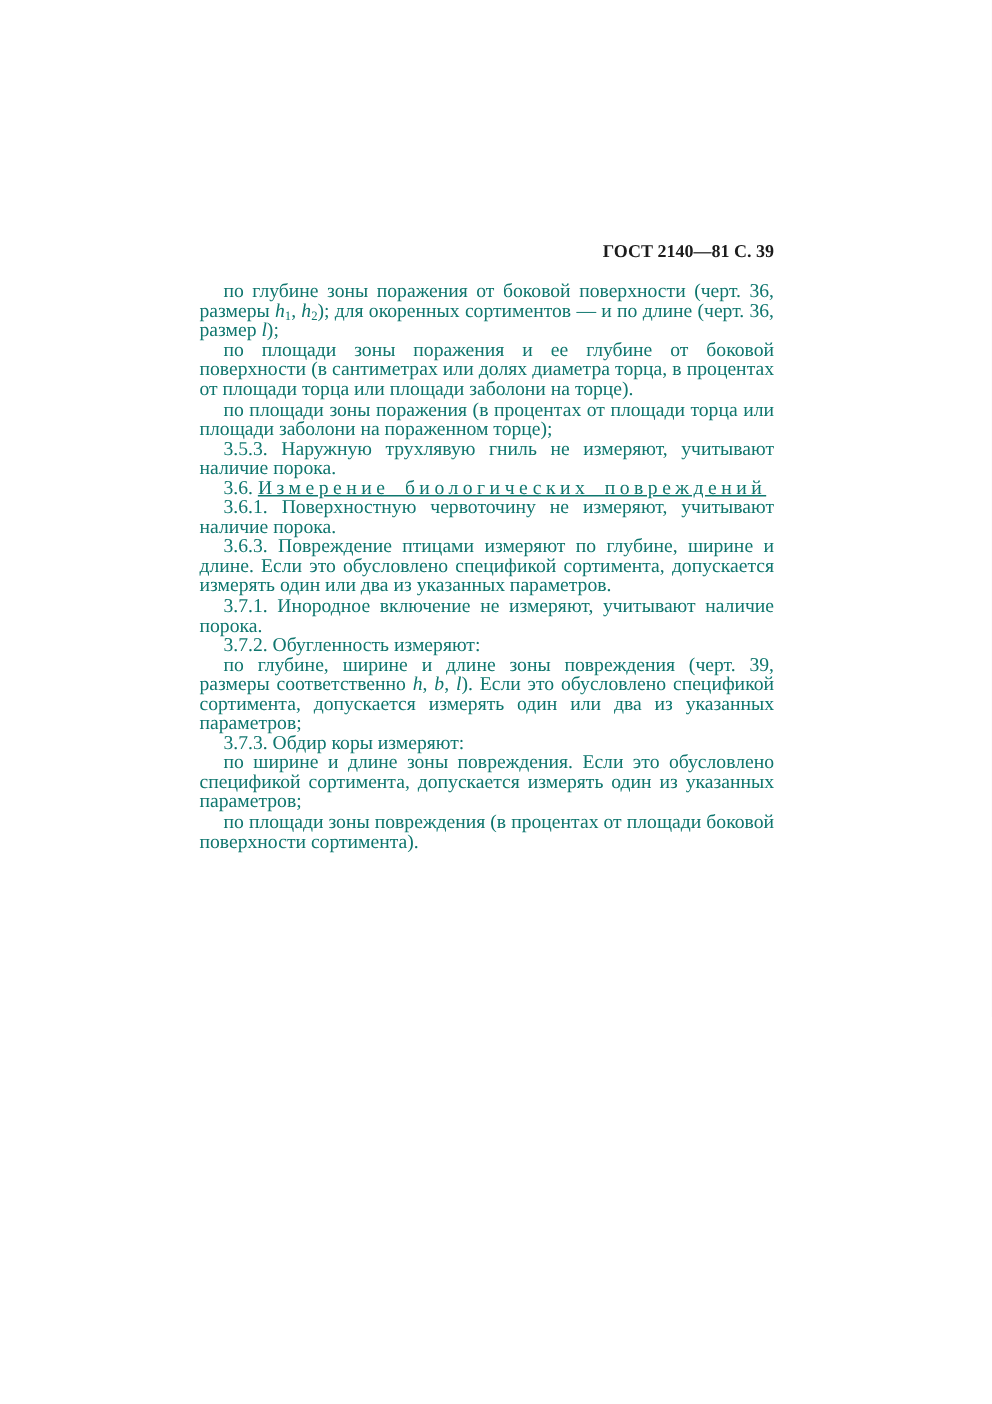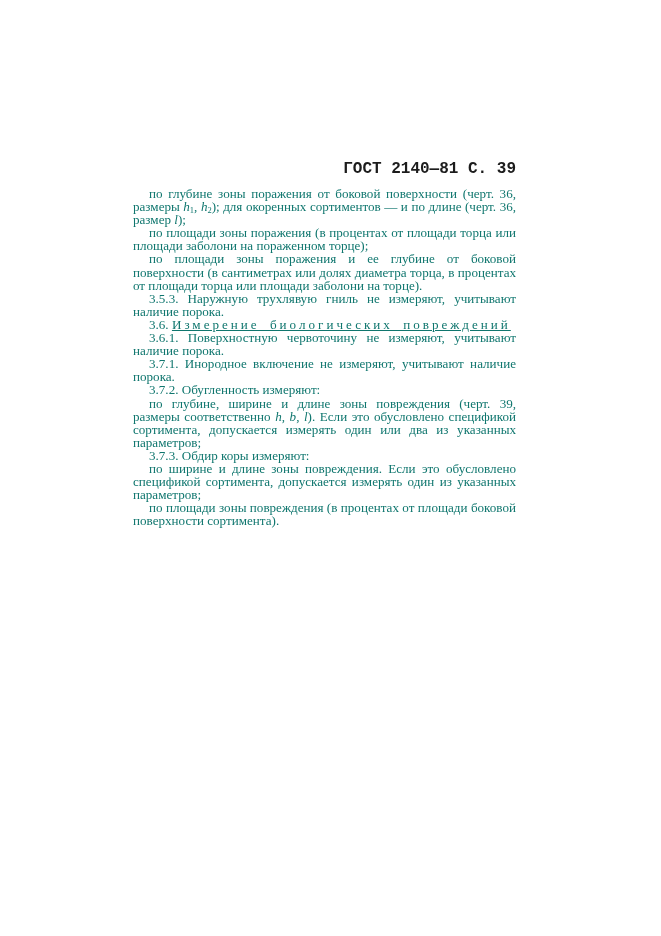--- a/index.html
+++ b/index.html
@@ -12,25 +12,24 @@
   .page {
     position: relative;
     width: 661px; height: 936px;
     background: #ffffff;
     overflow: hidden;
   }
   .running-head {
     position: absolute;
     top: 160px; left: 133px; width: 383px;
     text-align: right;
-    font-size: 16px;
+    font-size: 12px;
     font-weight: 700;
     color: #1c1c1c;
     white-space: nowrap;
-    font-family: Liberation Mono, monospace;
   }
   .body-text {
     position: absolute;
     top: 187px; left: 133px; width: 383px;
     font-size: 13.1px;
     line-height: 13.1px;
     text-align: justify;
     color: #0f766e;
     hyphens: auto;
     -webkit-hyphens: auto;
@@ -54,25 +53,26 @@
     vertical-align: -2px;
   }
 </style>
 </head>
 <body>
 
 <div class="page">
   <div class="running-head">ГОСТ 2140—81 С. 39</div>
   <div class="body-text">
       <p><span>по глубине зоны поражения от боковой поверхности (черт. 36, размеры </span><span class="var">h</span><sub class="idx">1</sub><span>, </span><span class="var">h</span><sub class="idx">2</sub><span>); для окоренных сортиментов — и по длине (черт. 36, размер </span><span class="var">l</span><span>);</span></p>
+      <p><span>по площади зоны поражения и ее глубине от боковой поверхности (в сантиметрах или долях диаметра торца, в процентах от площади торца или площади заболони на торце).</span></p>
       <p><span>по площади зоны поражения (в процентах от площади торца или площади заболони на пораженном торце);</span></p>
-      <p><span>по площади зоны поражения и ее глубине от боковой поверхности (в сантиметрах или долях диаметра торца, в процентах от площади торца или площади заболони на торце).</span></p>
       <p><span>3.5.3. Наружную трухлявую гниль не измеряют, учитывают наличие порока.</span></p>
       <p><span>3.6. </span><span class="spaced">Измерение биологических повреждений</span></p>
       <p><span>3.6.1. Поверхностную червоточину не измеряют, учитывают наличие порока.</span></p>
+      <p><span>3.6.3. Повреждение птицами измеряют по глубине, ширине и длине. Если это обусловлено спецификой сортимента, допускается измерять один или два из указанных параметров.</span></p>
       <p><span>3.7.1. Инородное включение не измеряют, учитывают наличие порока.</span></p>
       <p><span>3.7.2. Обугленность измеряют:</span></p>
       <p><span>по глубине, ширине и длине зоны повреждения (черт. 39, размеры соответственно </span><span class="var">h</span><span>, </span><span class="var">b</span><span>, </span><span class="var">l</span><span>). Если это обусловлено спецификой сортимента, допускается измерять один или два из указанных параметров;</span></p>
       <p><span>3.7.3. Обдир коры измеряют:</span></p>
       <p><span>по ширине и длине зоны повреждения. Если это обусловлено спецификой сортимента, допускается измерять один из указанных параметров;</span></p>
       <p><span>по площади зоны повреждения (в процентах от площади боковой поверхности сортимента).</span></p>
     </div>
 </div>
 
 </body></html>

